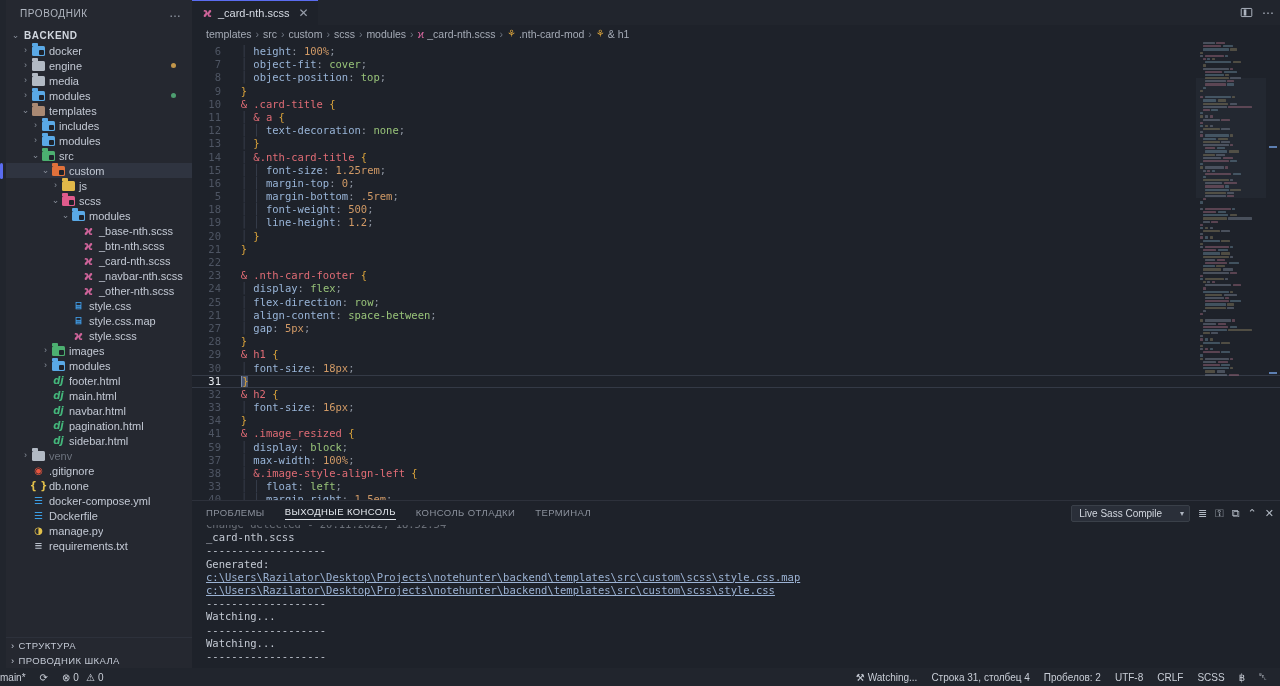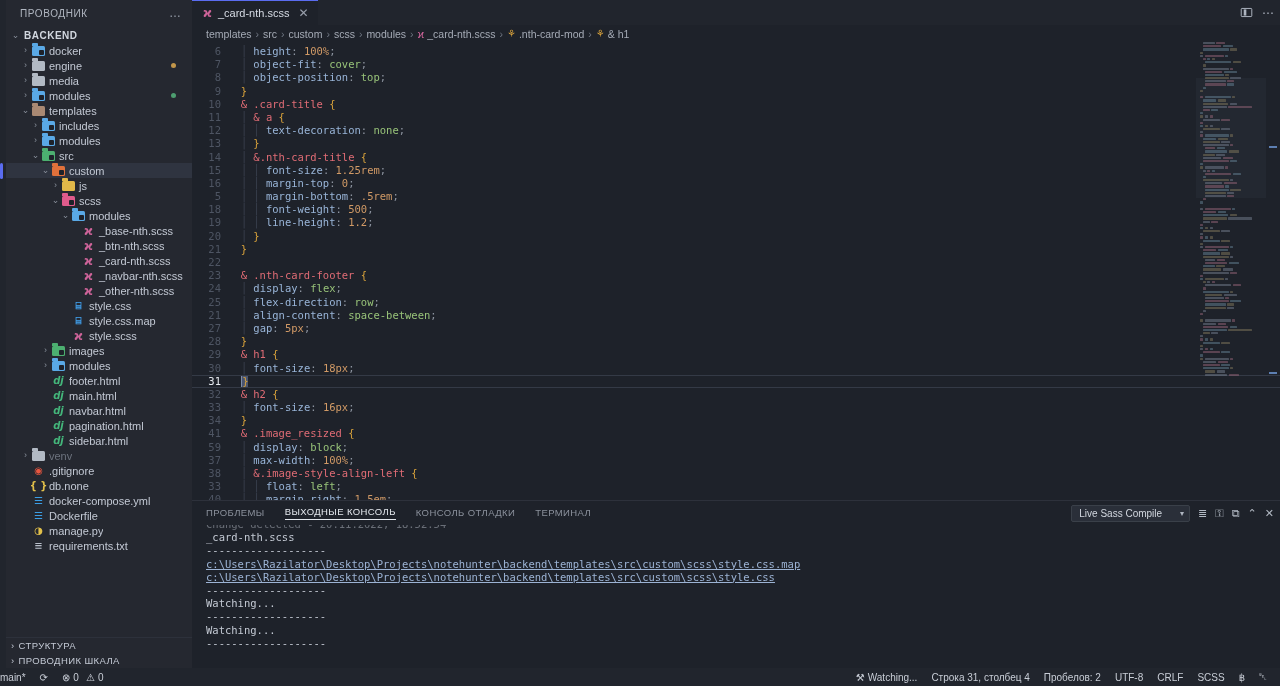--- a/index.html
+++ b/index.html
@@ -1014,20 +1014,21 @@
             <span class="pa-ic">⚿</span>
             <span class="pa-ic">⧉</span>
             <span class="pa-ic">⌃</span>
             <span class="pa-ic">✕</span>
           </span>
         </div>
         <div class="panel-body" id="panel-body">
             <div class="pl" style="opacity: 0.45; margin-top: -7px;">Change detected - 20.11.2022, 18:52:54</div>
             <div class="pl">_card-nth.scss</div>
             <div class="pl">-------------------</div>
+            <div class="pl">Generated:</div>
             <div class="pl plink">c:\Users\Razilator\Desktop\Projects\notehunter\backend\templates\src\custom\scss\style.css.map</div>
             <div class="pl plink">c:\Users\Razilator\Desktop\Projects\notehunter\backend\templates\src\custom\scss\style.css</div>
             <div class="pl">-------------------</div>
             <div class="pl">Watching...</div>
             <div class="pl">-------------------</div>
             <div class="pl">Watching...</div>
             <div class="pl">-------------------</div>
           </div>
       </div>
 

